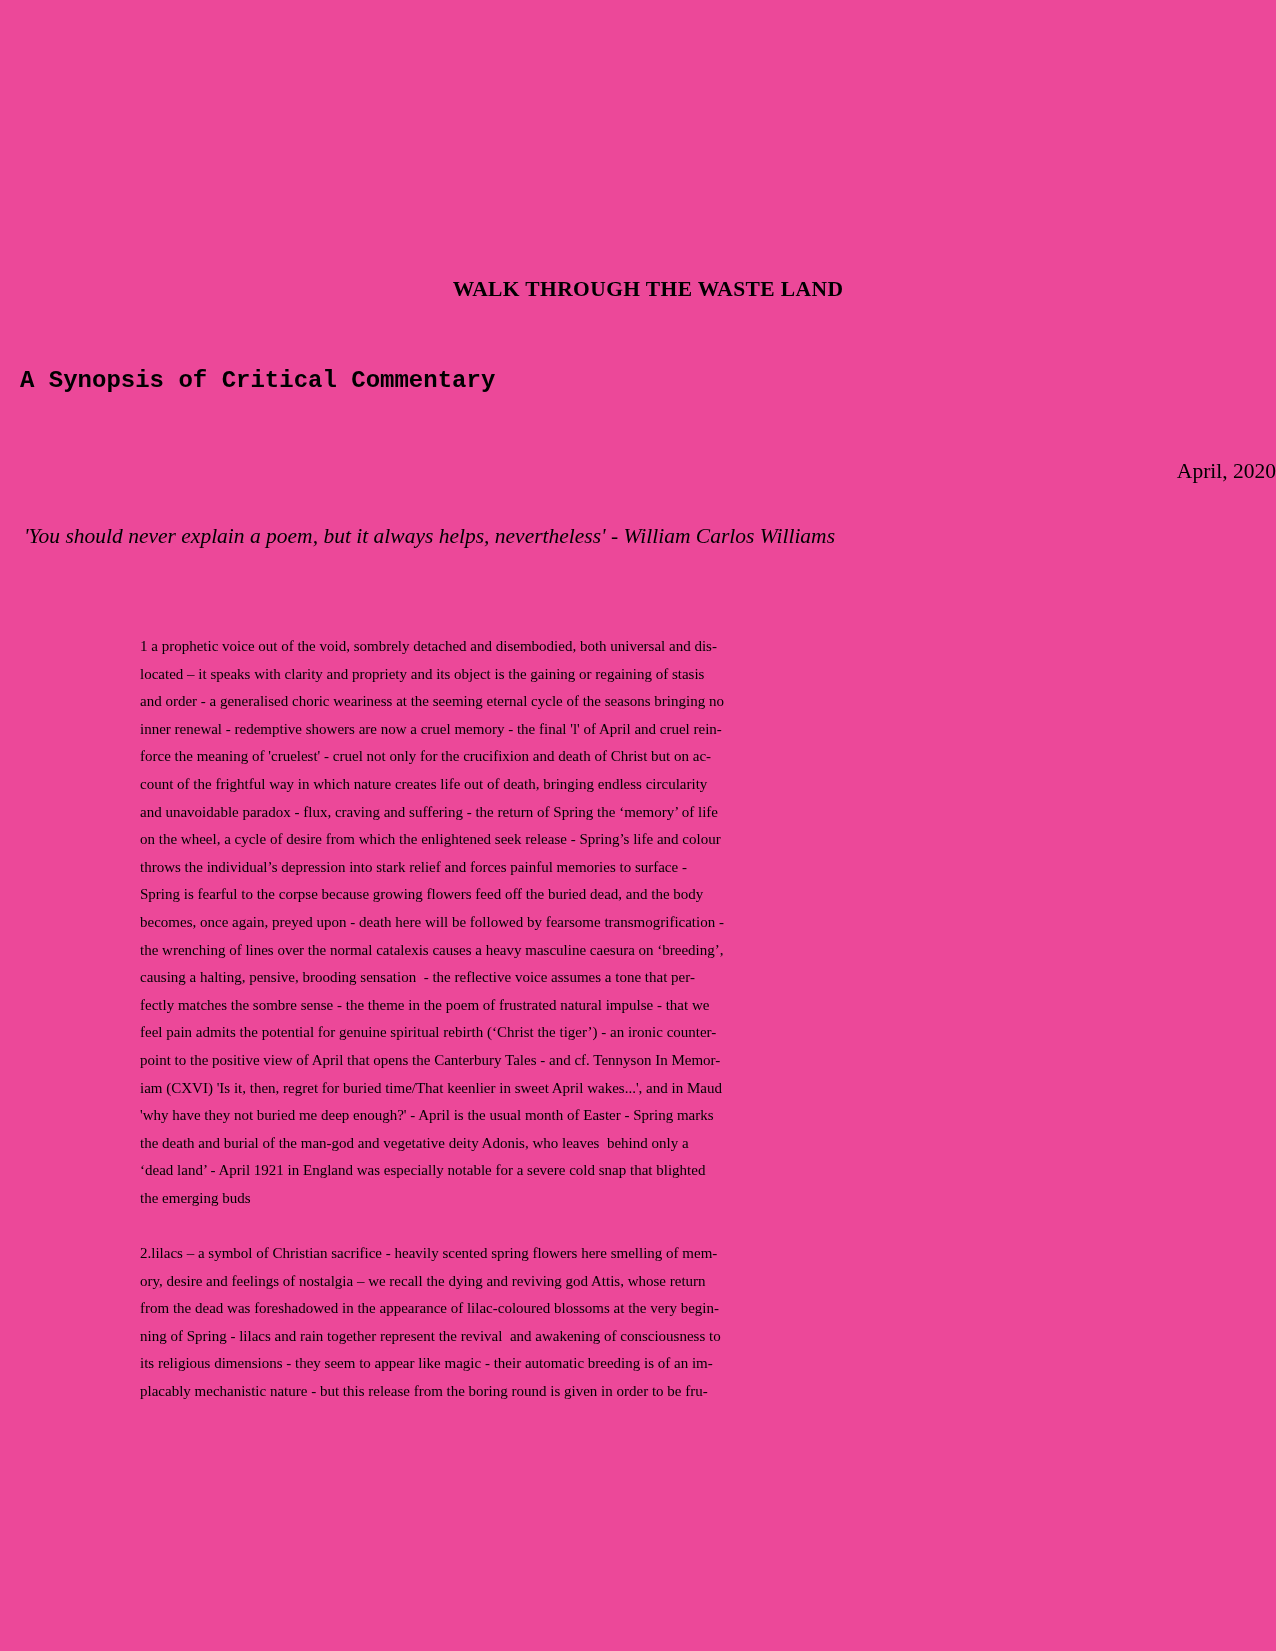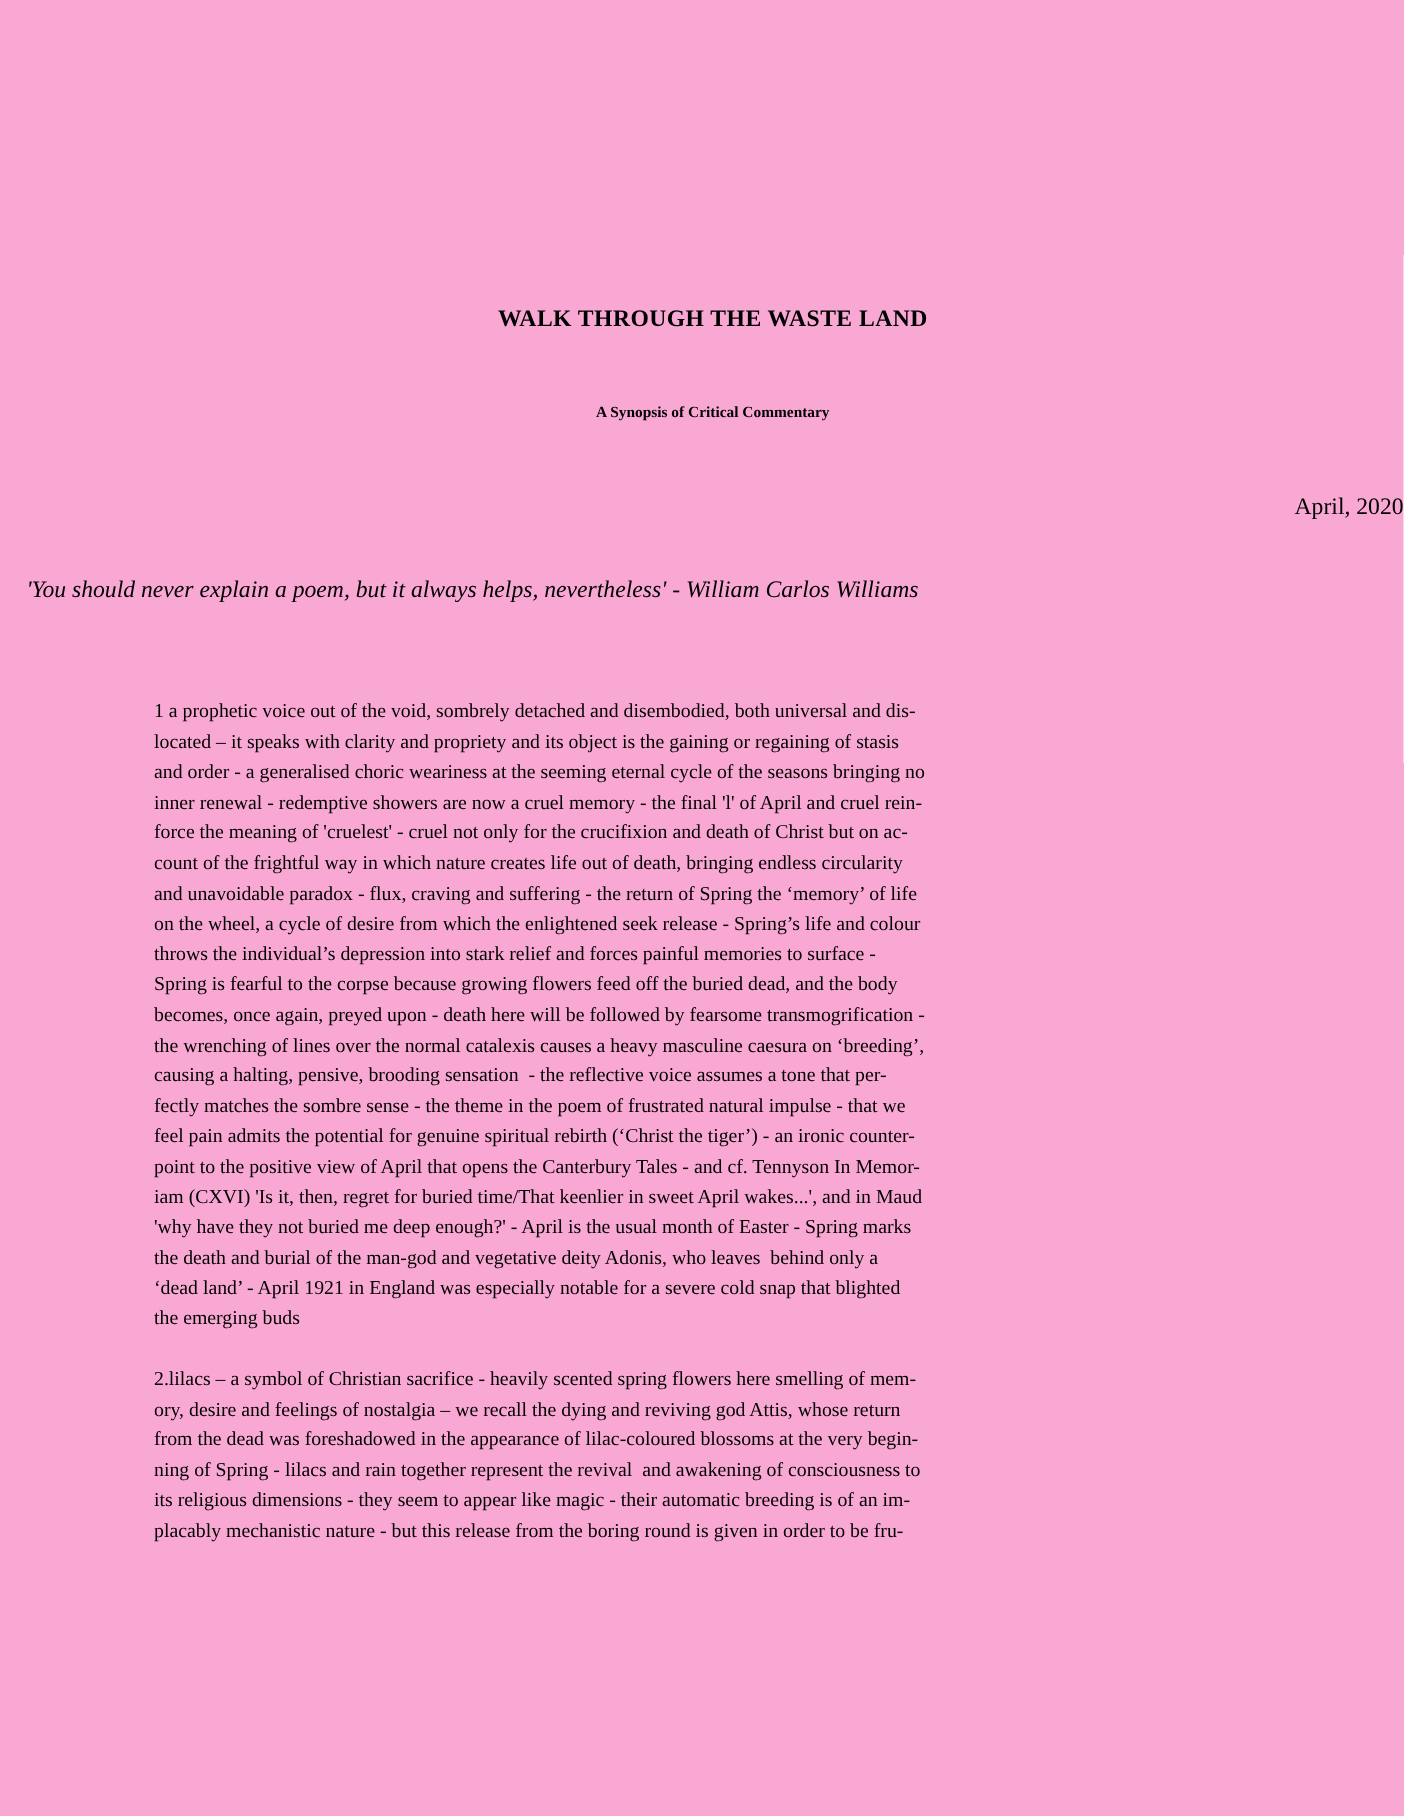--- a/index.html
+++ b/index.html
@@ -10,48 +10,49 @@
   }
   body {
     font-family: "Liberation Serif", "DejaVu Serif", serif;
     color: #000000;
   }
   .page {
     position: relative;
     width: 1276px;
     height: 1651px;
     margin: 0 auto;
-    background: #f9a8d4;
+    background: #ec4899;
     overflow: hidden;
     box-sizing: border-box;
   }
   
   .headings {
     position: absolute;
     left: 0;
     right: 0;
     top: 278px;
   }
   .doc-title {
     text-align: center;
     font-weight: bold;
     font-size: 21.5px;
     letter-spacing: 0.4px;
     line-height: 1.1;
     margin: 0;
     padding-left: 20px;
   }
   .doc-subtitle {
-    text-align: center;
+    text-align: left;
     font-weight: bold;
-    font-size: 14px;
+    font-size: 24px;
     line-height: 1.1;
     margin: 0;
     padding-top: 66px;
     padding-left: 20px;
+    font-family: Liberation Mono, monospace;
   }
   .doc-date {
     text-align: right;
     font-size: 21.5px;
     line-height: 1.1;
     margin: 0;
     padding-top: 66px;
     padding-left: 20px;
   }
   .epigraph {
@@ -66,21 +67,21 @@
     padding-left: 24px;
   }
   
   .body-col {
     position: absolute;
     left: 140px;
     top: 633px;
     width: 930px;
   }
   .para {
-    font-size: 18px;
+    font-size: 15px;
     line-height: 27.6px;
     text-align: left;
     margin: 0;
     white-space: pre-wrap;
     word-spacing: 0px;
   }
   .para + .para {
     margin-top: 27.6px;
   }
 </style>

